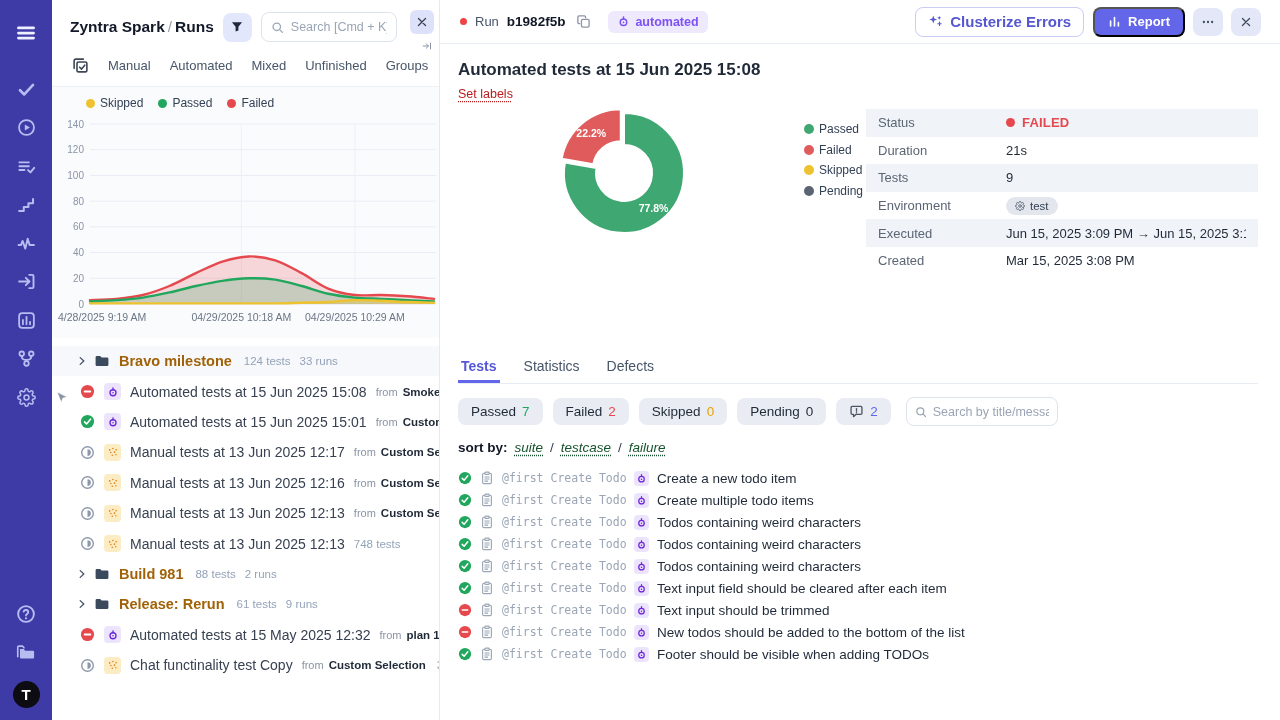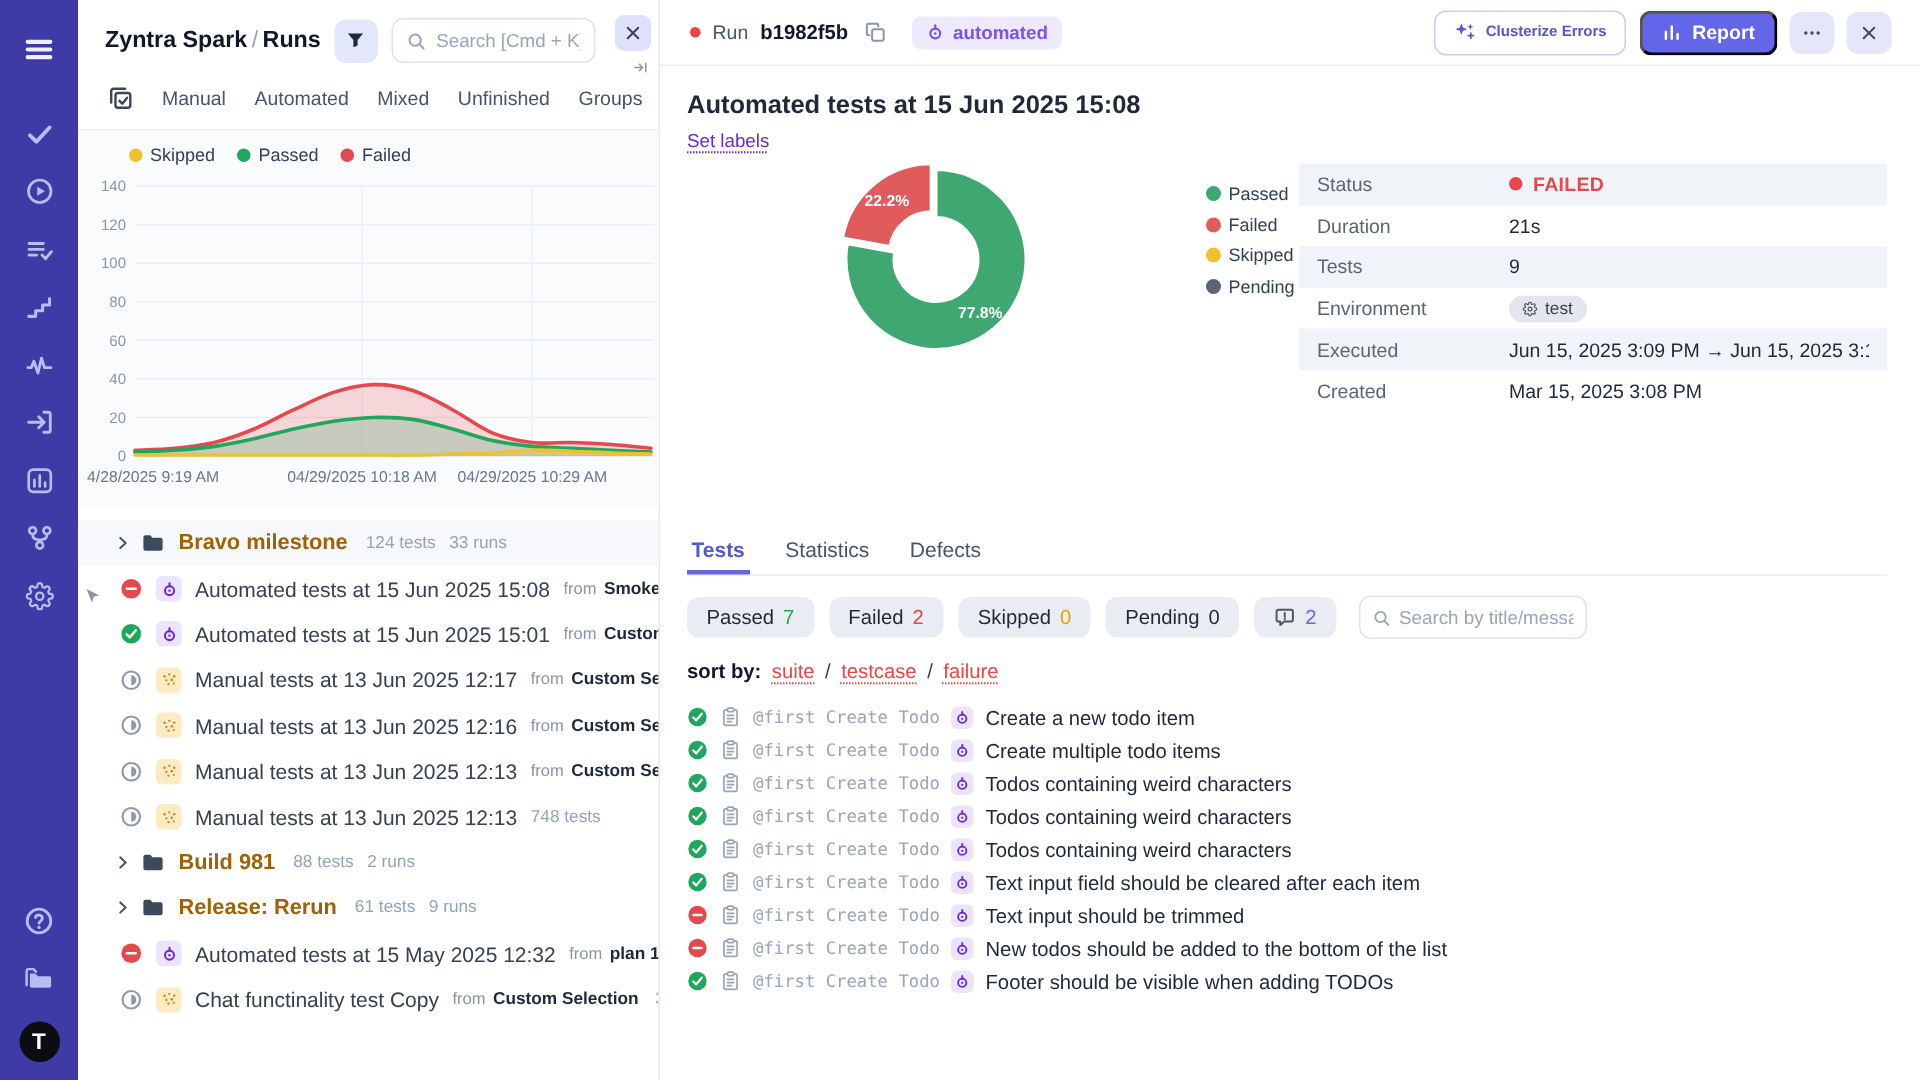--- a/index.html
+++ b/index.html
@@ -58,27 +58,27 @@
 
   
   .right-panel { flex:1; display:flex; flex-direction:column; overflow:hidden; min-width:0; }
   .rp-header { height:44px; flex-shrink:0; border-bottom:1px solid #e9edf4; display:flex; align-items:center; gap:8px; padding:0 19px 0 20px; }
   .red-dot { width:7px; height:7px; border-radius:50%; background:#ee4444; flex-shrink:0; }
   .run-label { font-size:13px; color:#475569; }
   .run-id { font-size:13.5px; font-weight:700; color:#111827; }
   .copy-btn { color:#8b95a7; margin-left:3px; cursor:pointer; }
   .auto-badge { display:inline-flex; align-items:center; gap:5px; background:#eee9fd; border-radius:6px; padding:4px 9px; font-size:12.5px; font-weight:600; color:#7c52f4; margin-left:9px; cursor:pointer; }
   .spacer { flex:1; }
-  .btn-outline { height:30px; display:inline-flex; align-items:center; gap:7px; border:1px solid #c9cdf4; border-radius:8px; padding:0 12px; color:#5457cf; font-size:10px; font-weight:600; background:#fff; cursor:pointer; white-space:nowrap; }
+  .btn-outline { height:30px; display:inline-flex; align-items:center; gap:7px; border:1px solid #c9cdf4; border-radius:8px; padding:0 12px; color:#5457cf; font-size:15px; font-weight:600; background:#fff; cursor:pointer; white-space:nowrap; }
   .btn-primary { height:30px; display:inline-flex; align-items:center; gap:7px; border-radius:8px; padding:0 13px; background:#6466e9; color:#fff; font-size:13px; font-weight:600; margin-left:1px; cursor:pointer; white-space:nowrap; }
   .btn-ghost { width:30px; height:28px; border-radius:8px; background:#e3e7f8; display:flex; align-items:center; justify-content:center; color:#3f4a5c; cursor:pointer; }
 
   .rp-body { flex:1; padding:13px 22px 0 18px; overflow:hidden; display:flex; flex-direction:column; }
   .run-title { font-size:17px; font-weight:700; color:#1f2937; margin:3px 0 7px; }
-  .set-labels { font-size:12.5px; color:#6d28d9; text-decoration:underline dotted; text-underline-offset:3px; width:max-content; cursor:pointer; }
+  .set-labels { font-size:12.5px; color:#b91c1c; text-decoration:underline dotted; text-underline-offset:3px; width:max-content; cursor:pointer; }
   .overview { display:flex; align-items:flex-start; margin-top:8px; height:234px; }
   .donut-wrap { margin-left:100px; flex-shrink:0; }
   .donut-legend { margin-left:106px; padding-top:13px; display:flex; flex-direction:column; gap:6.5px; font-size:12px; color:#334155; flex-shrink:0; }
   .details { margin-left:auto; width:392px; flex-shrink:0; }
   .drow { display:flex; align-items:center; min-height:27.6px; padding:0 12px; font-size:13px; }
   .details .drow:nth-child(odd) { background:#f0f4f9; }
   .dlabel { width:128px; color:#5b6574; flex-shrink:0; }
   .dvalue { color:#1f2937; display:flex; align-items:center; gap:7px; white-space:nowrap; overflow:hidden; }
   .status-failed-txt { color:#e5484d; font-weight:700; letter-spacing:.2px; }
   .sdot { width:9px; height:9px; border-radius:50%; background:#e5484d; }
@@ -92,21 +92,21 @@
   .rp-tab.active { color:#5457d6; font-weight:700; box-shadow:inset 0 -3px 0 #6466e9; }
 
   .chips-row { display:flex; gap:10px; margin-top:13px; align-items:center; flex-shrink:0; }
   .chip { height:27px; display:inline-flex; align-items:center; gap:6px; background:#e9edf3; border-radius:8px; padding:0 13px; font-size:13.5px; color:#1f2937; cursor:pointer; }
   .chip .icon { color:#4b5563; }
   .rp-search { width:152px; height:29px; border:1px solid #dde3ec; border-radius:8px; display:flex; align-items:center; gap:6px; padding:0 8px; margin-left:5px; color:#9aa5b5; }
   .rp-search input { flex:1; min-width:0; font-size:12.5px; color:#334155; }
 
   .sort-row { margin-top:14px; font-size:13.5px; color:#111827; display:flex; gap:7px; align-items:center; flex-shrink:0; }
   .sort-label { font-weight:700; }
-  .sort-link { color:#ef4444; text-decoration:underline dotted; text-underline-offset:3px; cursor:pointer; }
+  .sort-link { color:#14532d; text-decoration:underline dotted; text-underline-offset:3px; cursor:pointer;font-style:italic; }
   .sort-sep { color:#334155; }
 
   .tests-list { margin-top:12px; }
   .test-row { height:22px; display:flex; align-items:center; gap:8px; cursor:pointer; }
   .clip-ic { color:#9aa5b5; }
   .suite { font-family:"DejaVu Sans Mono", monospace; font-size:11.5px; color:#9aa5b5; width:124px; overflow:hidden; white-space:nowrap; flex-shrink:0; }
   .t-badge { width:15px; height:15px; border-radius:4px; background:#ece4fc; color:#6d28d9; display:inline-flex; align-items:center; justify-content:center; flex-shrink:0; }
   .t-badge svg { width:11px; height:11px; }
   .t-title { font-size:13.5px; color:#1f2937; white-space:nowrap; }
 </style>

